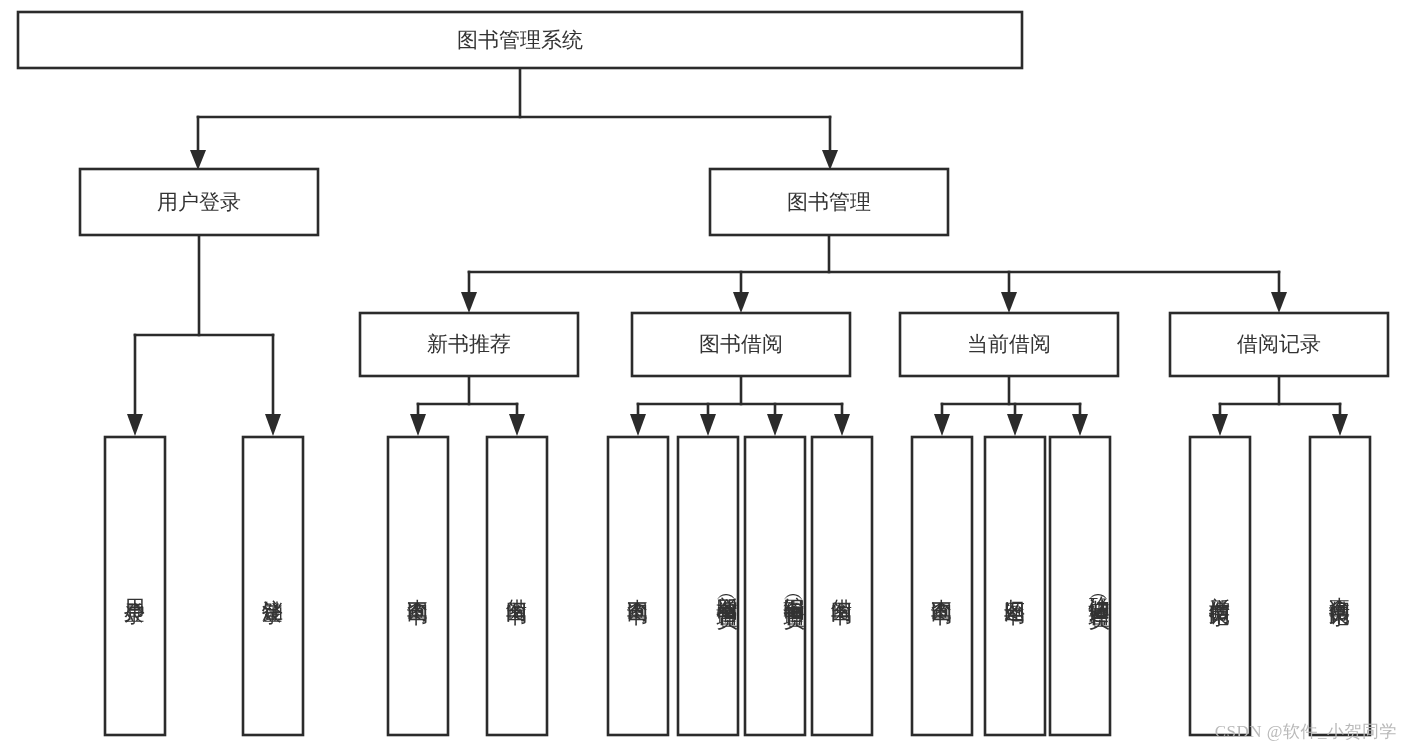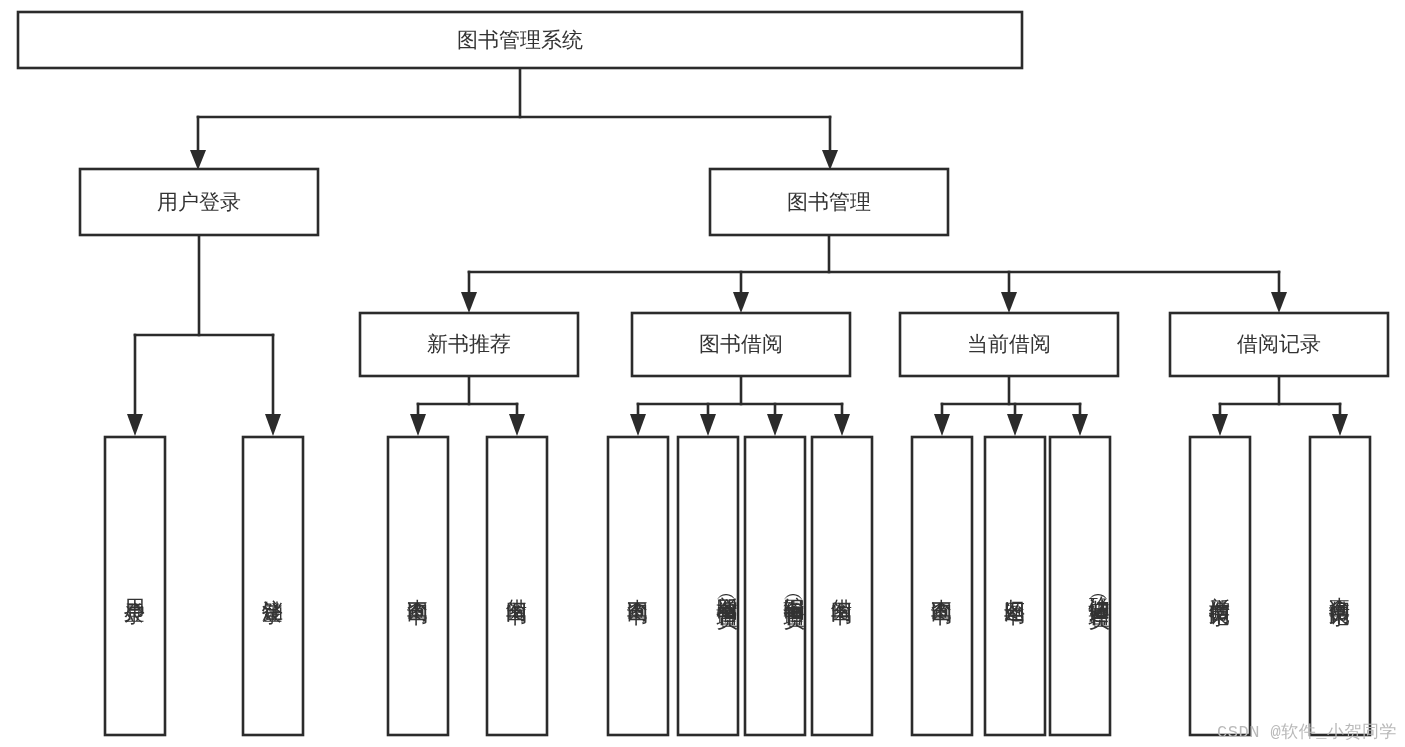--- a/index.html
+++ b/index.html
@@ -57,21 +57,21 @@
     letter-spacing: 2px;
     line-height: 1;
     white-space: nowrap;
     text-align: start;
     pointer-events: none;
   }
   .watermark {
     position: absolute;
     right: 8px;
     bottom: 4px;
-    font-family: Liberation Mono, monospace;
+    font-family: Liberation Serif, serif;
     font-size: 17px;
     color: #b9b9b9;
     white-space: nowrap;
     letter-spacing: 0.5px;
   }
 </style>
 </head>
 <body>
 
 <div id="diagram-root">

